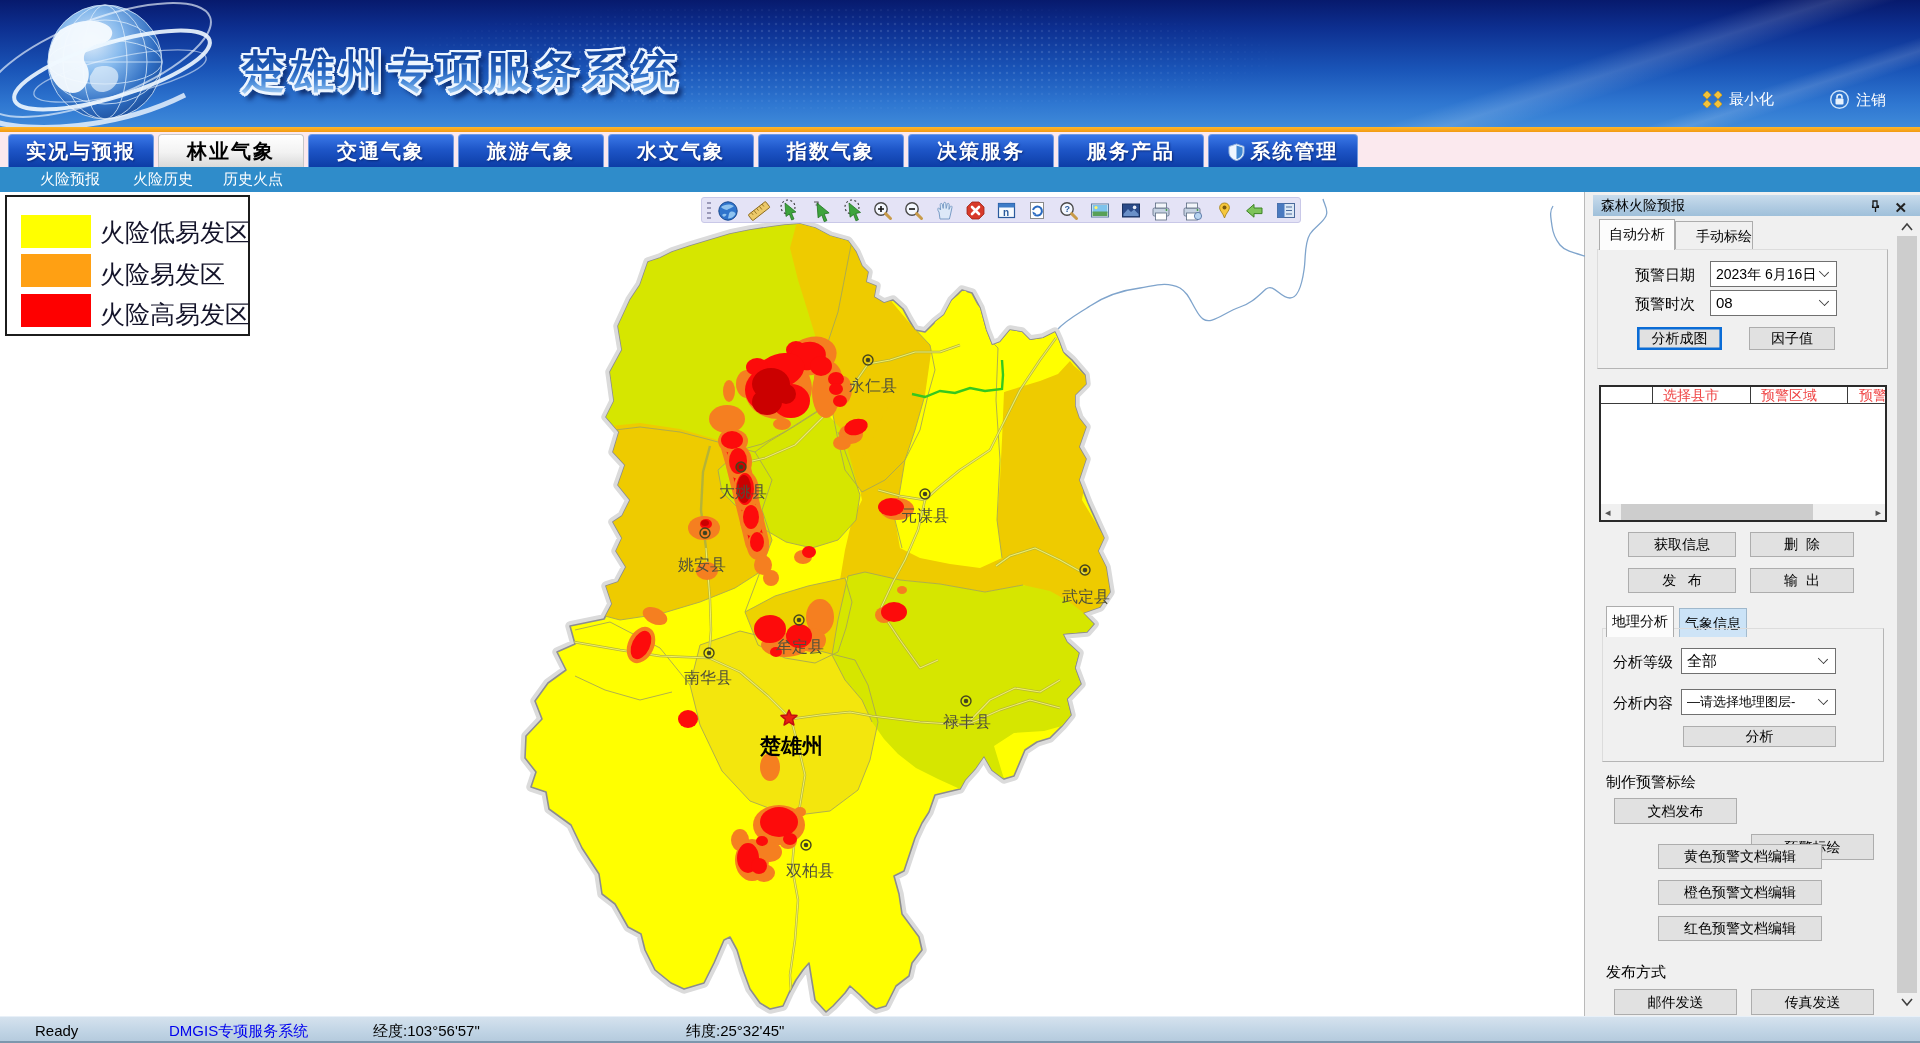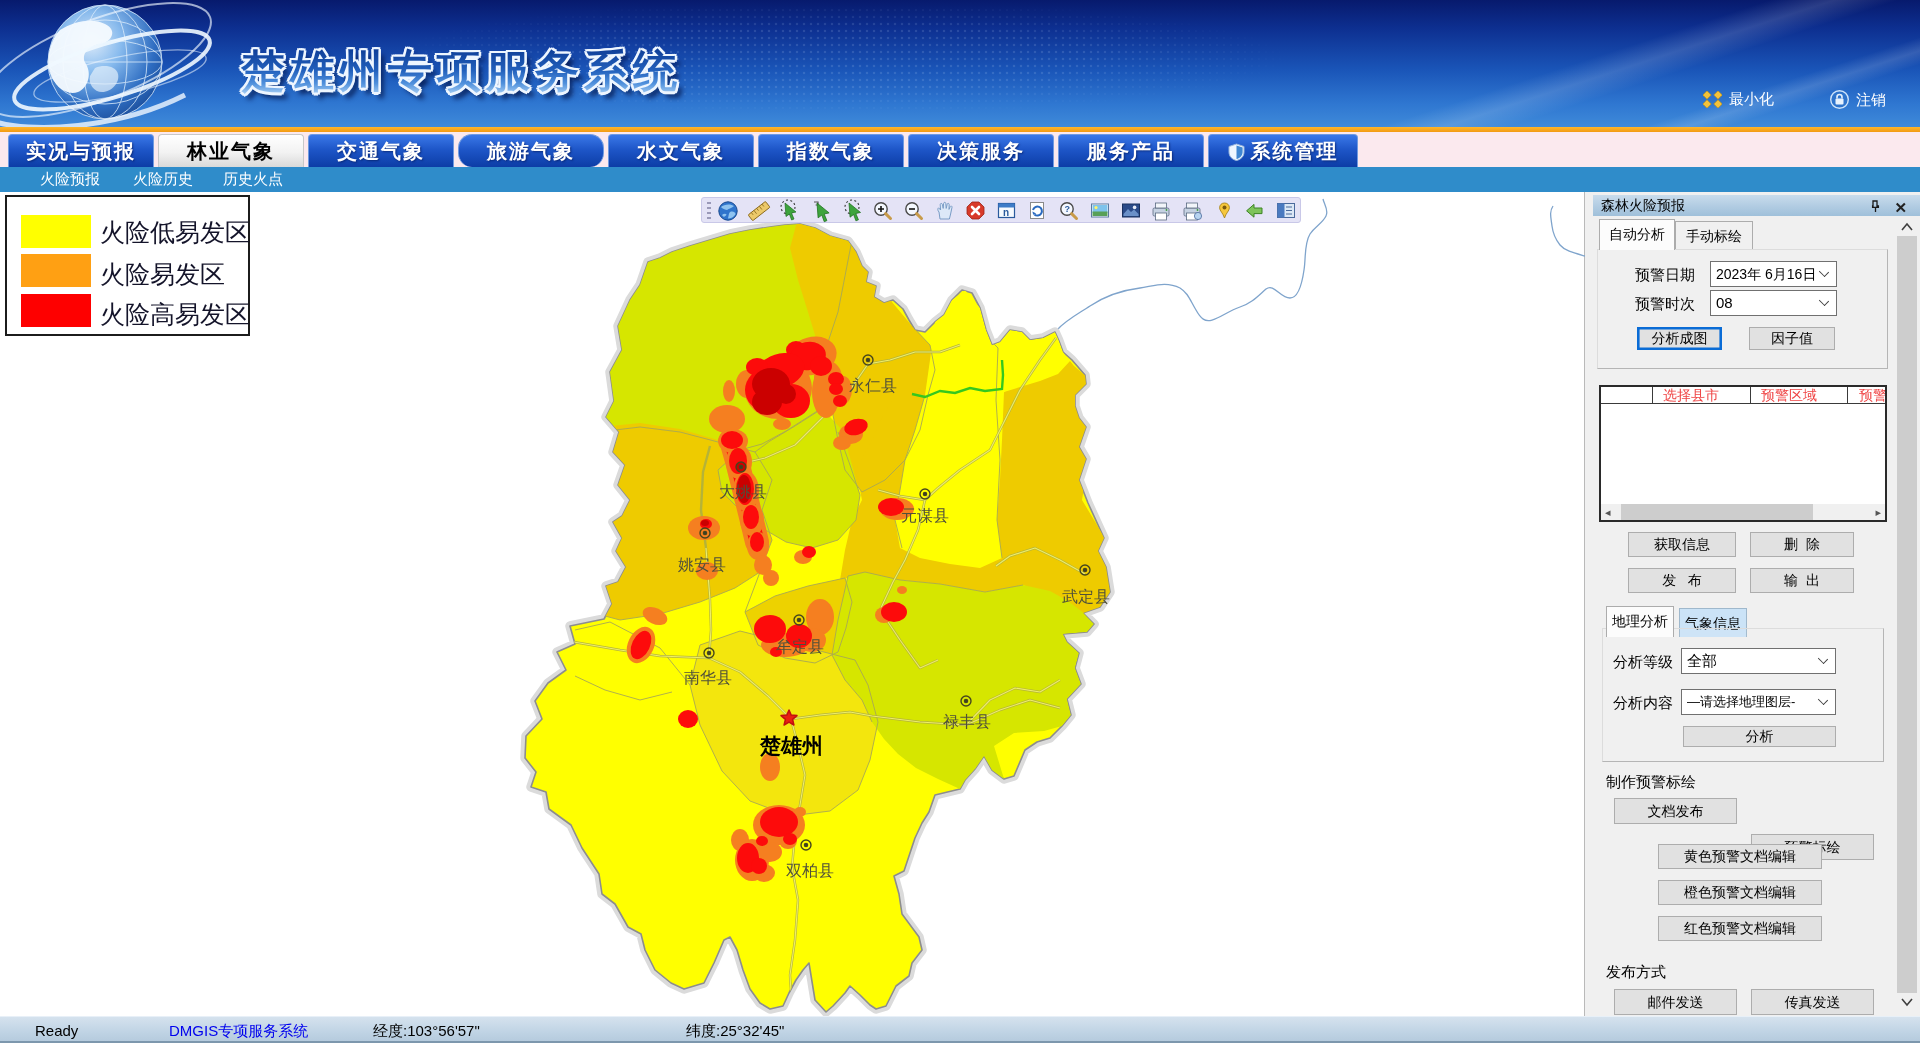--- a/index.html
+++ b/index.html
@@ -146,21 +146,21 @@
     <rect x="5.5" y="8.5" width="8" height="6" rx="1" fill="#e8f2fd"></rect>
     <path d="M7,8.5 V7 a2.5,2.5 0 0 1 5,0 V8.5" fill="none" stroke="#e8f2fd" stroke-width="1.6"></path>
   </svg></span>注销</div>
 </div>
 
 <div id="orangebar"></div>
 <div id="tabbar">
   <div class="tab" style="left:8px;">实况与预报</div>
   <div class="tab active" style="left:158px;">林业气象</div>
   <div class="tab" style="left:308px;">交通气象</div>
-  <div class="tab" style="left:458px;border-radius:14px;">旅游气象</div>
+  <div class="tab" style="left:458px;">旅游气象</div>
   <div class="tab" style="left:608px;">水文气象</div>
   <div class="tab" style="left:758px;">指数气象</div>
   <div class="tab" style="left:908px;">决策服务</div>
   <div class="tab" style="left:1058px;">服务产品</div>
   <div class="tab" style="left:1208px; width:150px;"><span class="shield"><svg width="17" height="18" viewBox="0 0 17 18">
             <path d="M8.5,1 L16,3.5 V9 C16,13.5 12.8,16.5 8.5,17.5 C4.2,16.5 1,13.5 1,9 V3.5 Z" fill="#eef6ff" stroke="#9ab8dd"></path>
             <path d="M8.5,2.4 L14.6,4.5 V9 C14.6,12.6 12,15.2 8.5,16.1 Z" fill="#3f86d2"></path>
           </svg></span>系统管理</div>
 </div>
 <div id="submenu">
@@ -510,21 +510,21 @@
 <path d="M10,6 h6 M10,9.5 h6 M10,13 h6" stroke="#4a6a9c" stroke-width="1.2"></path>
 </g>
 </svg>
 </div>
 
 <div id="panel">
   <div id="ptitle">森林火险预报<span class="pin"><svg width="11" height="13" viewBox="0 0 11 13">
             <path d="M3,1 h4 v5 h1.4 v1.4 H2.6 V6 H3 Z M5.5,7.4 V12" fill="none" stroke="#1a1a1a" stroke-width="1.3"></path>
           </svg></span><span class="px">✕</span></div>
   <div class="ptab sel" style="left:14px; top:27px; width:76px;">自动分析</div>
-  <div class="ptab" style="left:90px; top:29px; width:78px;">手动标绘</div>
+  <div class="ptab" style="left:90px; top:29px; width:78px;text-align:right;">手动标绘</div>
   <div class="pgbox" style="left:12px; top:57px; width:291px; height:120px; border-color:#dcdcdc #b5b5b5 #b5b5b5 #dcdcdc;"></div>
 
   <div class="plabel" style="left:50px; top:74px;">预警日期</div>
   <div class="pcombo" style="left:125px; top:69px; width:127px; font-size:14px;">2023年 6月16日<span class="chev"></span></div>
   <div class="plabel" style="left:50px; top:103px;">预警时次</div>
   <div class="pcombo" style="left:125px; top:98px; width:127px;">08<span class="chev"></span></div>
   <div class="pbtn focus" style="left:52px; top:135px; width:85px; height:23px; line-height:21px;">分析成图</div>
   <div class="pbtn" style="left:164px; top:135px; width:86px; height:23px; line-height:21px;">因子值</div>
 
   <div id="ptable">

